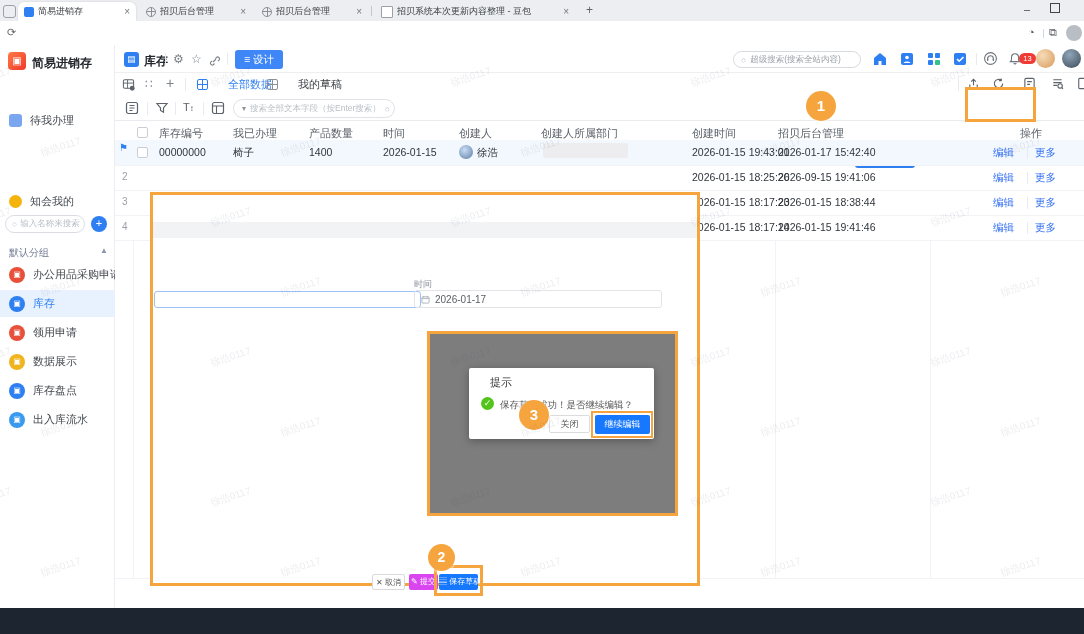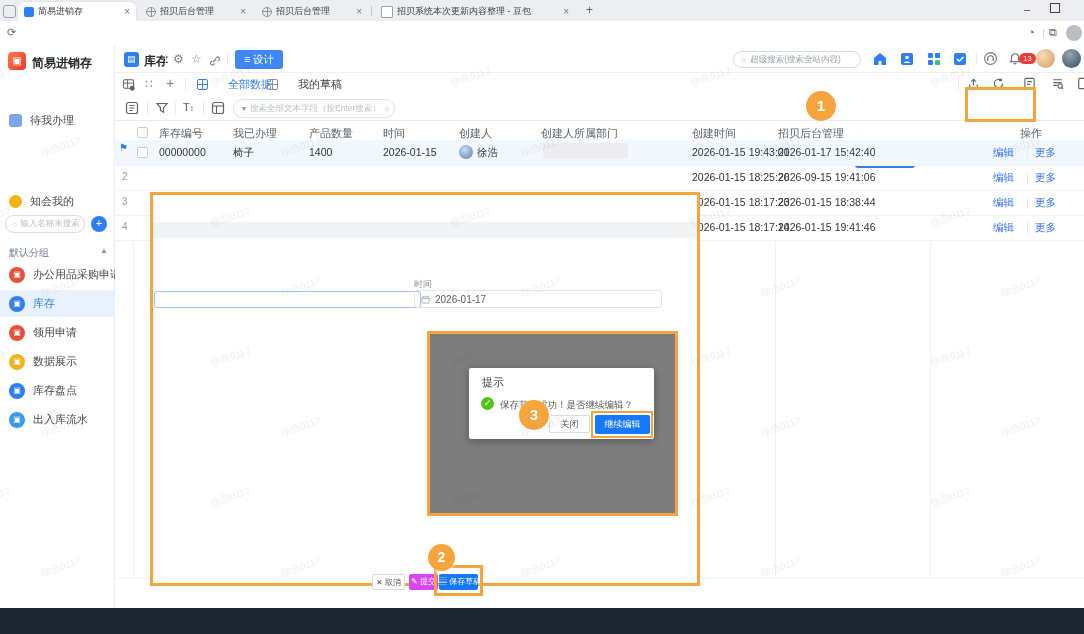--- a/index.html
+++ b/index.html
@@ -87,21 +87,21 @@
   .ann-box{border:3px solid #f6a53e;box-sizing:border-box;z-index:29;}
 
   
   #modal{left:150px;top:147px;width:550px;height:394px;border:3px solid #f6a53e;background:#fff;box-sizing:border-box;z-index:10;}
   #m-band{left:0;top:27px;width:544px;height:16px;background:#f2f3f5;}
   #m-input{left:1px;top:96px;width:267px;height:17px;border:1px solid #9cc2fa;border-radius:3px;background:#fff;box-sizing:border-box;}
   #m-time-label{left:261px;top:83px;font-size:9px;color:#8a9099;}
   #m-date{left:261px;top:95px;width:248px;height:18px;border:1px solid #e2e4e8;border-radius:3px;box-sizing:border-box;display:flex;align-items:center;gap:5px;padding:0 6px;font-size:10px;color:#5b6066;}
   #innershot{left:274px;top:136px;width:251px;height:185px;border:3px solid #f6a53e;background:#7d7d7d;box-sizing:border-box;z-index:12;}
   #dlg{left:39px;top:34px;width:185px;height:71px;background:#fff;border-radius:2px;box-shadow:0 2px 8px rgba(0,0,0,.3);}
-  #dlg-title{left:13px;top:7px;font-size:11px;color:#333;}
+  #dlg-title{left:21px;top:7px;font-size:11px;color:#333;}
   #dlg-check{left:12px;top:29px;width:13px;height:13px;border-radius:50%;background:#52c41a;color:#fff;font-size:9px;text-align:center;line-height:13px;}
   #dlg-msg{left:31px;top:31px;font-size:9.5px;color:#555;white-space:nowrap;}
   #dlg-close{left:80px;top:47px;width:41px;height:18px;border:1px solid #dcdcdc;border-radius:2px;font-size:9px;color:#555;text-align:center;line-height:17px;box-sizing:border-box;background:#fff;}
   #dlg-cont{left:126px;top:47px;width:55px;height:19px;background:#1677ff;border-radius:2px;font-size:9px;color:#fff;text-align:center;line-height:19px;}
   .m-btn{height:16px;font-size:8px;border-radius:2px;text-align:center;line-height:16px;box-sizing:border-box;white-space:nowrap;}
   #m-cancel{left:219px;top:379px;width:33px;border:1px solid #d8dade;color:#555;background:#fff;}
   #m-submit{left:256px;top:379px;width:29px;background:#d946ef;color:#fff;}
   #m-save{left:286px;top:379px;width:39px;background:#1677ff;color:#fff;}
 
   

